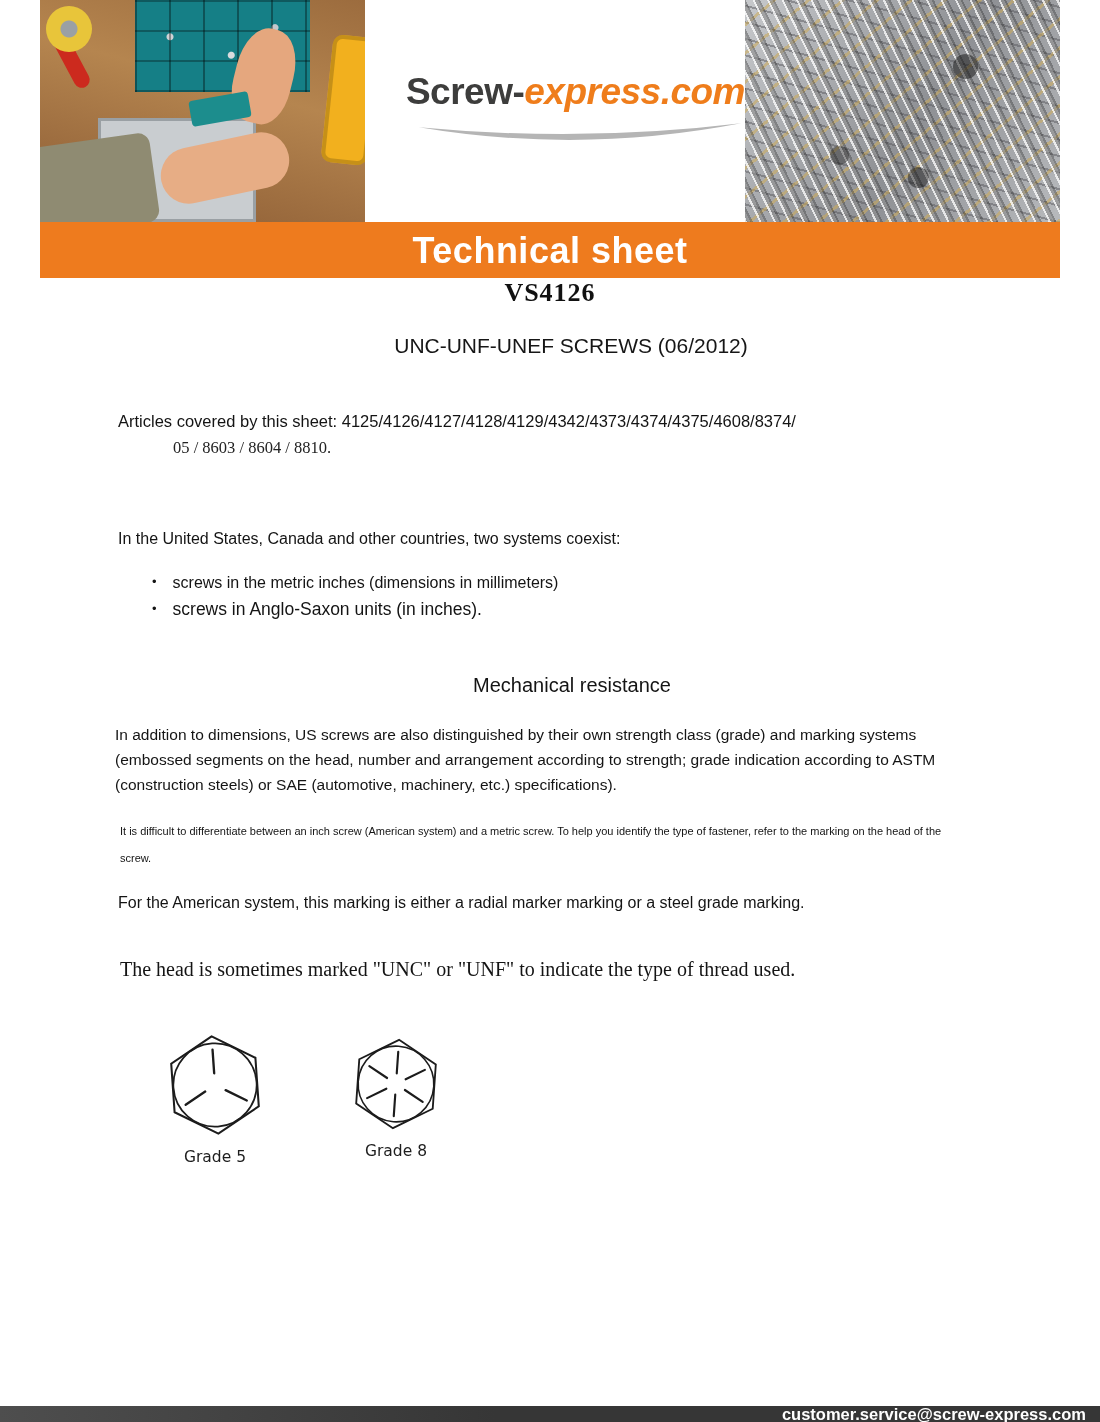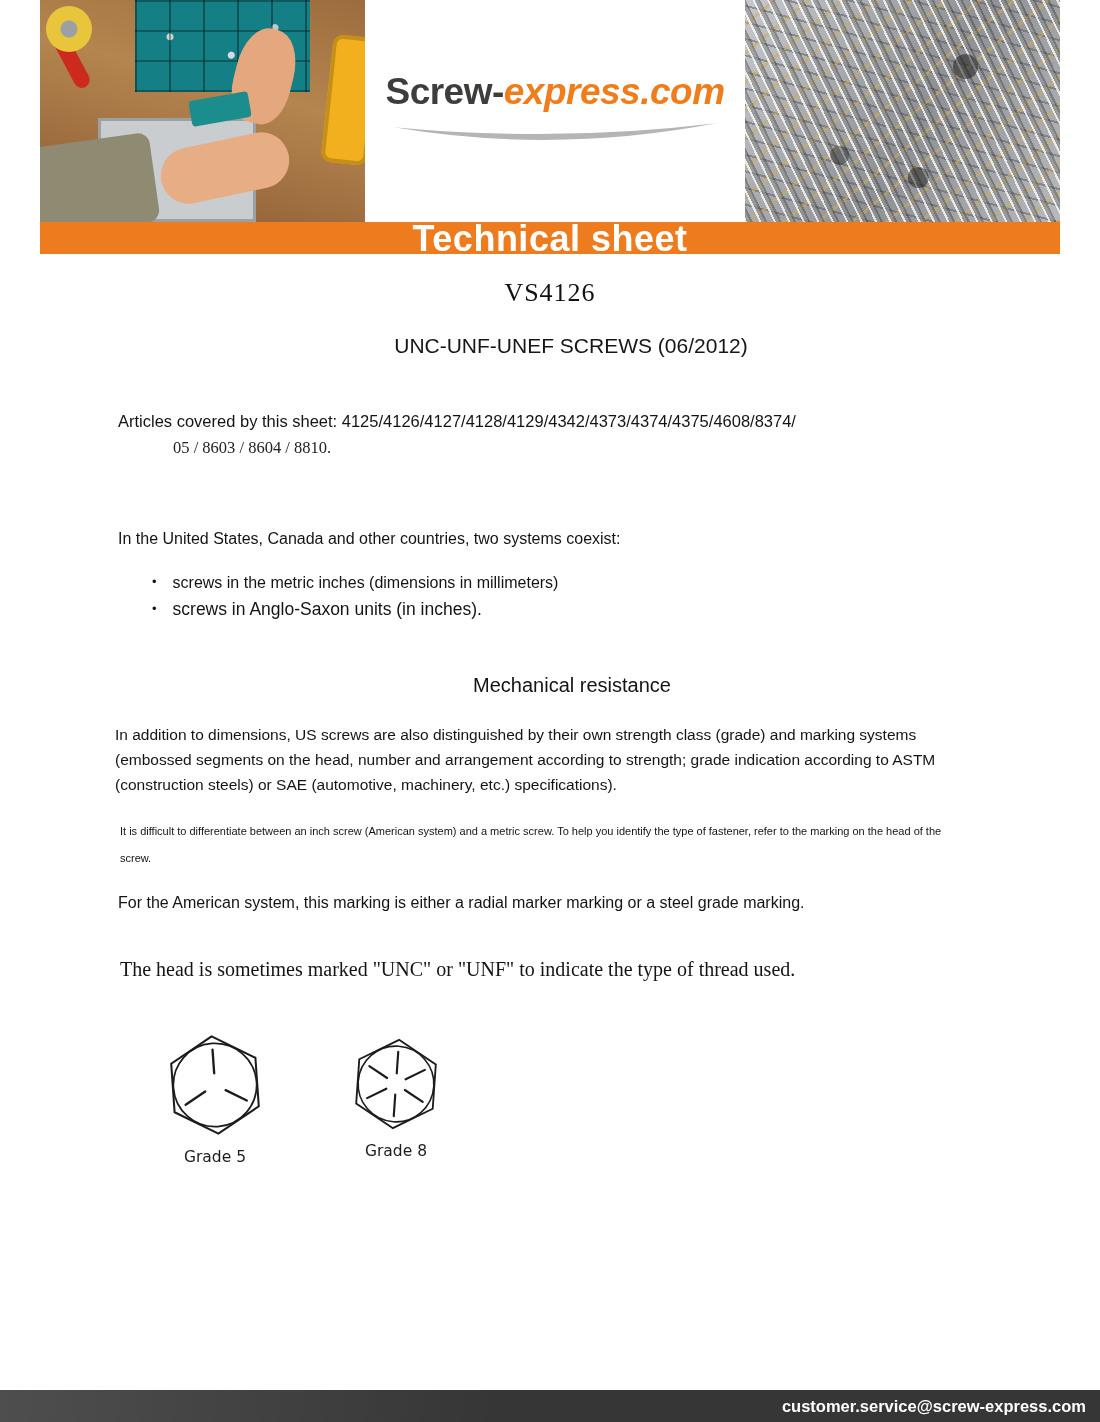--- a/index.html
+++ b/index.html
@@ -47,39 +47,39 @@
       radial-gradient(circle at 30% 70%, #878c90 0 4px, transparent 5px),
       radial-gradient(circle at 66% 72%, #9096a0 0 4px, transparent 5px);}
   .pl-sleeve{left:-10px;top:140px;width:125px;height:90px;background:#8f8b72;border-radius:12px;transform:rotate(-8deg);}
   .pl-hand{left:195px;top:28px;width:58px;height:96px;background:#e5a77e;border-radius:45% 45% 40% 40%;transform:rotate(14deg);}
   .pl-hand2{left:120px;top:140px;width:130px;height:56px;background:#e7ad85;border-radius:40px;transform:rotate(-12deg);}
   .pl-drill{right:-8px;top:36px;width:46px;height:128px;background:#f2b01e;border-radius:10px;box-shadow:inset 0 0 0 4px rgba(0,0,0,.18);transform:rotate(6deg);}
   .pl-red{left:-6px;top:48px;width:70px;height:16px;background:#cc2a1e;border-radius:8px;transform:rotate(62deg);}
   .pl-tape{left:6px;top:6px;width:46px;height:46px;background:radial-gradient(circle,#9aa0a4 0 8px,#e8c53a 9px);border-radius:50%;}
   .pl-teal2{left:150px;top:96px;width:60px;height:26px;background:#1c8d8d;border-radius:4px;transform:rotate(-10deg);}
 
-  .logo-area{flex:1;display:flex;flex-direction:column;align-items:center;justify-content:center;background:#fff;}
+  .logo-area{flex:1;display:flex;flex-direction:column;align-items:flex-end;justify-content:center;background:#fff;}
   .logo-line{font-size:37px;font-weight:700;letter-spacing:-0.5px;white-space:nowrap;}
   .logo-dark{color:#3d3d3c;}
   .logo-orange{color:#ef7d1b;font-style:italic;}
   .swoosh{margin-top:4px;width:330px;height:34px;display:block;}
 
   
   .banner{
-    position:absolute;top:222px;left:40px;right:40px;height:32px;
+    position:absolute;top:222px;left:40px;right:40px;height:56px;
     display:flex;align-items:center;justify-content:center;
   }
   .banner-title{
     color:#ffffff;font-size:36px;font-weight:700;letter-spacing:.5px;
     transform:scaleY(1.05);
   }
 
   
   .doc-code{position:absolute;top:278px;left:0;right:0;text-align:center;
-    font-family:"Liberation Serif",serif;font-weight:400;font-size:26px;letter-spacing:1px;color:#111;}
+    font-family:"Liberation Serif",serif;font-weight:700;font-size:26px;letter-spacing:1px;color:#111;}
   .doc-title{position:absolute;top:334px;left:0;right:0;text-align:center;font-size:21px;color:#161616;padding-left:42px;}
   .articles{position:absolute;top:412px;left:118px;width:880px;font-size:16.5px;color:#141414;}
   .articles-line2{font-family:"Liberation Serif",serif;font-size:16.5px;color:#222;margin:7px 0 0 55px;}
   .intro{position:absolute;top:530px;left:118px;font-size:16px;color:#141414;}
   .bullets{position:absolute;top:574px;left:152px;margin:0;padding:0;list-style:none;}
   .bullets li{font-size:16px;color:#141414;margin-bottom:7px;}
   .bullets li:nth-child(2){font-size:17.5px;}
   .bullets li::before{content:"\2022";font-size:13px;margin-right:16px;position:relative;top:-2px;}
   .section-heading{position:absolute;top:674px;left:0;right:0;text-align:center;font-size:20px;color:#141414;padding-left:44px;}
   .para{position:absolute;color:#141414;}
@@ -92,21 +92,21 @@
   .grade{margin:12px;display:flex;flex-direction:column;align-items:center;}
   .grade + .grade{margin-left:64px;margin-top:16px;}
   .grade-svg{width:110px;height:110px;}
   .grade + .grade .grade-svg{width:100px;height:100px;}
   .grade:nth-child(1) .grade-svg{transform:rotate(-4deg);}
   .grade:nth-child(2) .grade-svg{transform:rotate(4deg);}
   .grade figcaption{margin-top:8px;font-size:15.5px;color:#1d1d1d;font-family:"DejaVu Sans",sans-serif;}
 
   
   .footer{
-    position:absolute;left:0;right:0;bottom:0;height:32px;
+    position:absolute;left:0;right:0;bottom:0;height:16px;
     background:linear-gradient(90deg,#4e4e4e,#363636 45%);
     display:flex;align-items:center;justify-content:flex-end;
   }
   .footer-email{color:#ffffff;font-size:16.5px;font-weight:700;padding-right:14px;}
 </style>
 </head>
 <body>
 
 <div class="page">
 

